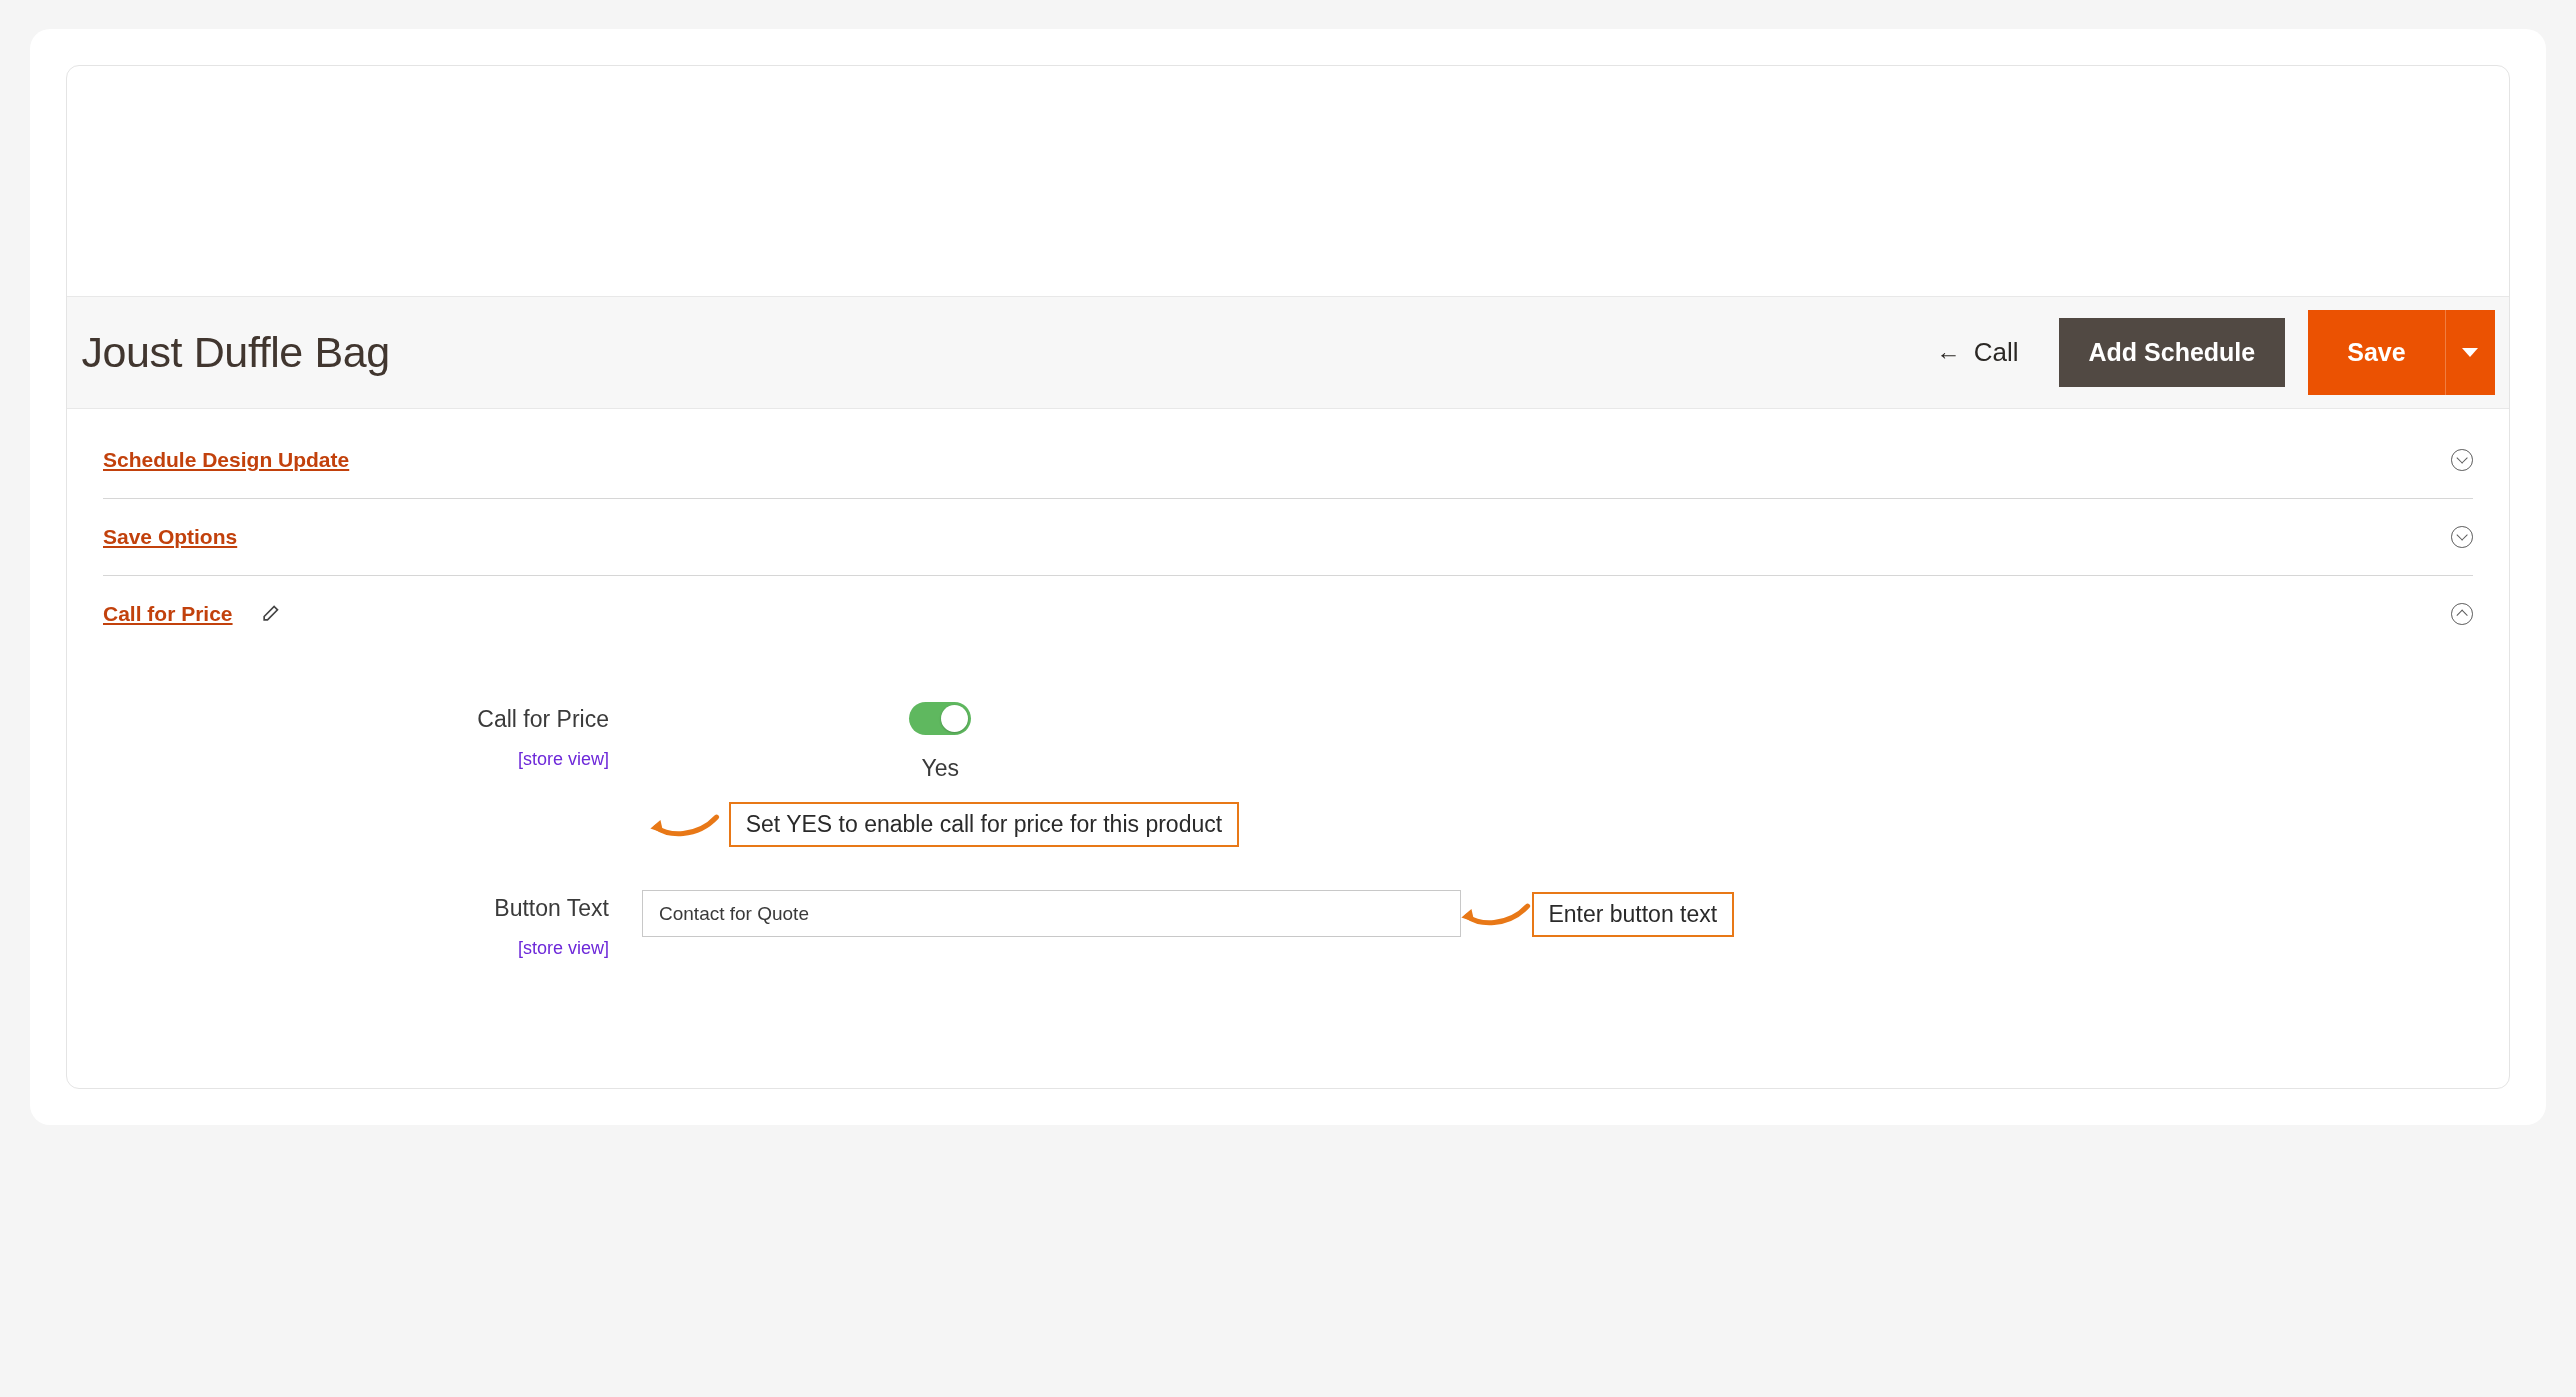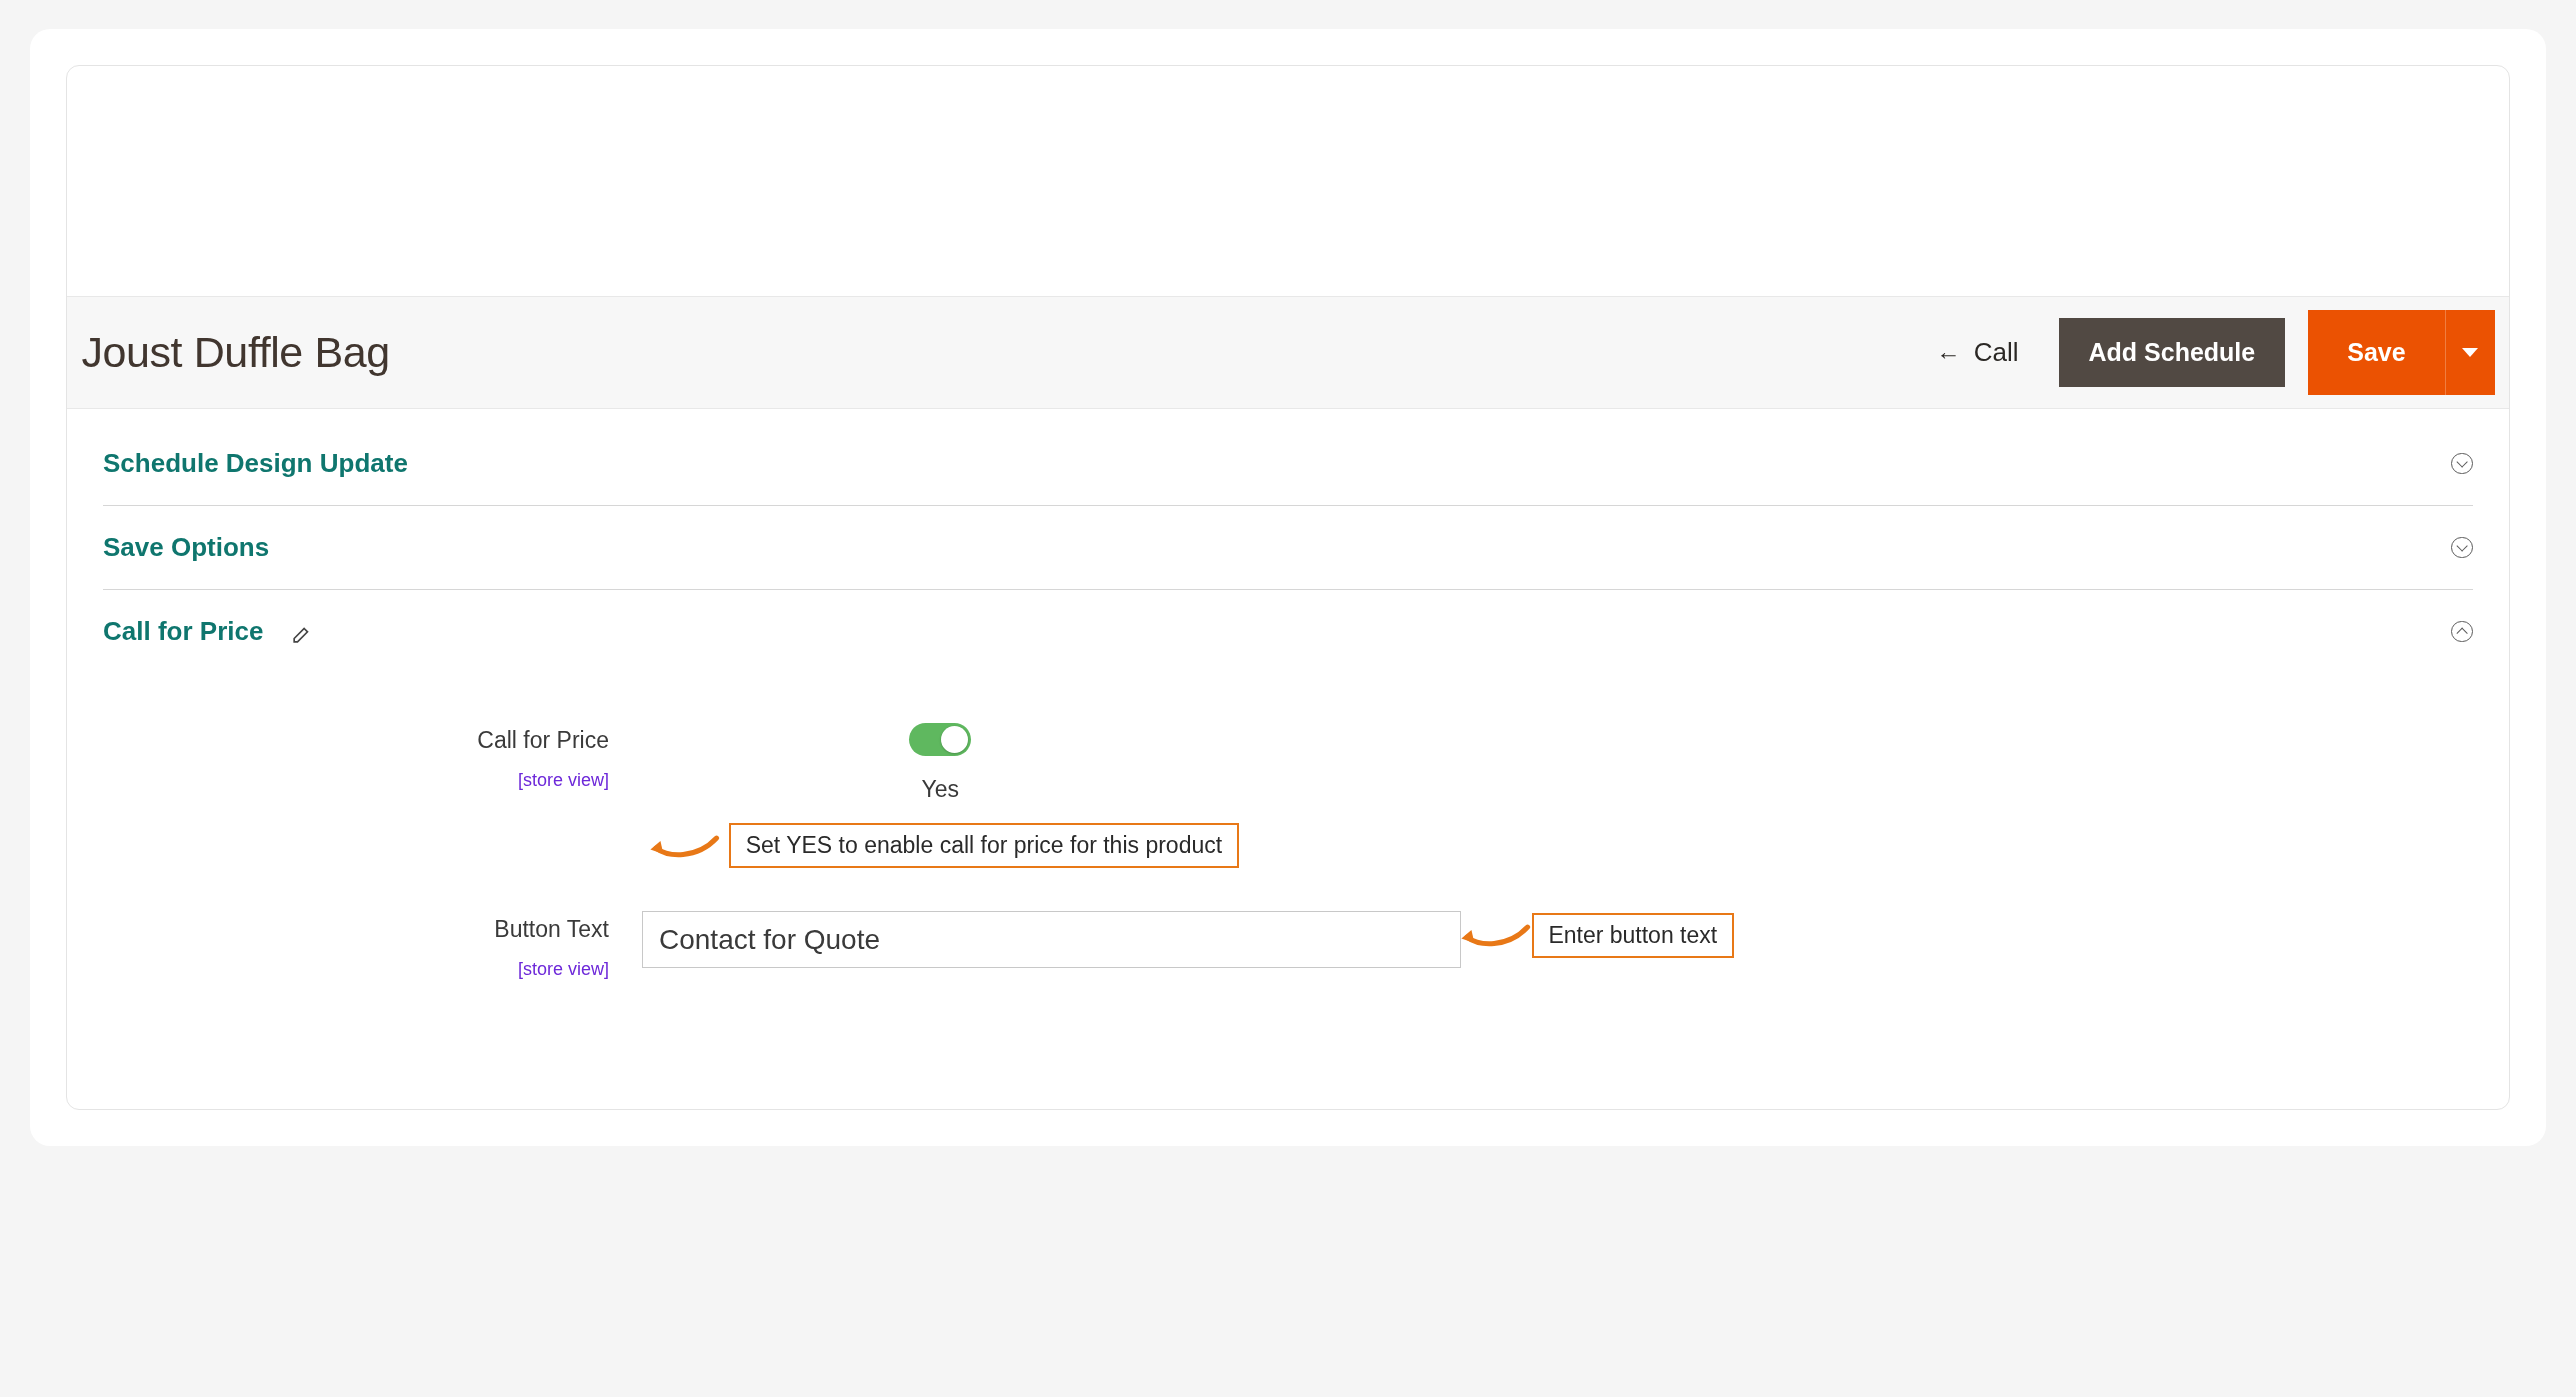--- a/index.html
+++ b/index.html
@@ -102,24 +102,25 @@
       display: flex;
       align-items: center;
       padding: 26px 0;
       border-bottom: 0.7px solid #d6d6d6;
       cursor: pointer;
     }
     .section-row.no-border {
       border-bottom: none;
     }
     .section-title {
-      font-size: 26px;
+      font-size: 21px;
       font-weight: 600;
-      color: #0f766e;
+      color: #c2410c;
       flex: 1;
+      text-decoration: underline;
     }
     .section-title-with-icon {
       display: flex;
       align-items: center;
       gap: 27px;
     }
     .pencil-icon {
       width: 20px;
       height: 20px;
       position: relative;
@@ -205,21 +206,21 @@
       border-radius: 50%;
       background: #fff;
       box-shadow: 0 0.7px 2.2px rgba(0,0,0,0.25);
     }
     .toggle-label {
       font-size: 23px;
       color: #3a3a3a;
     }
     .text-input {
       width: 819px;
-      font-size: 28px;
+      font-size: 19px;
       padding: 11.5px 16px;
       border: 0.7px solid #c8c8c8;
       color: #3a3a3a;
       font-family: inherit;
     }
     .callout {
       border: 2.9px solid #e87817;
       padding: 7.2px 14.4px;
       font-size: 23px;
       color: #2a2a2a;

